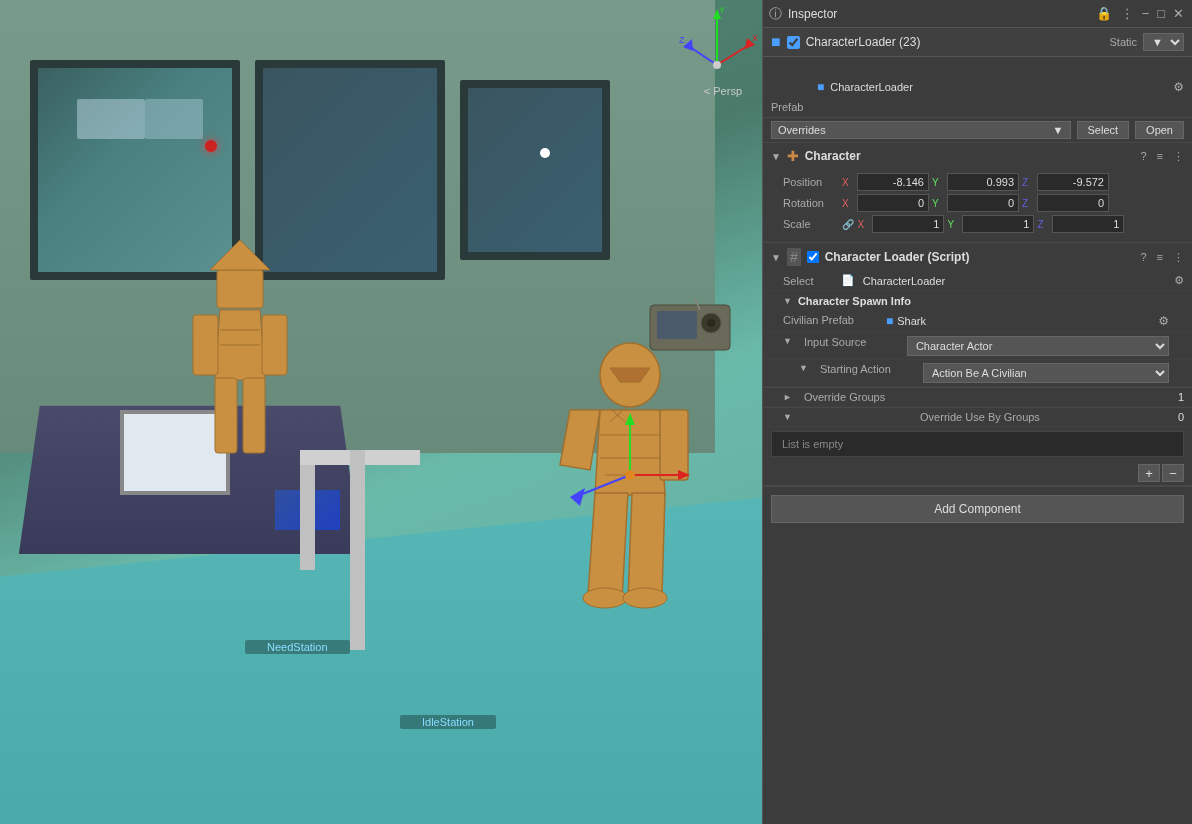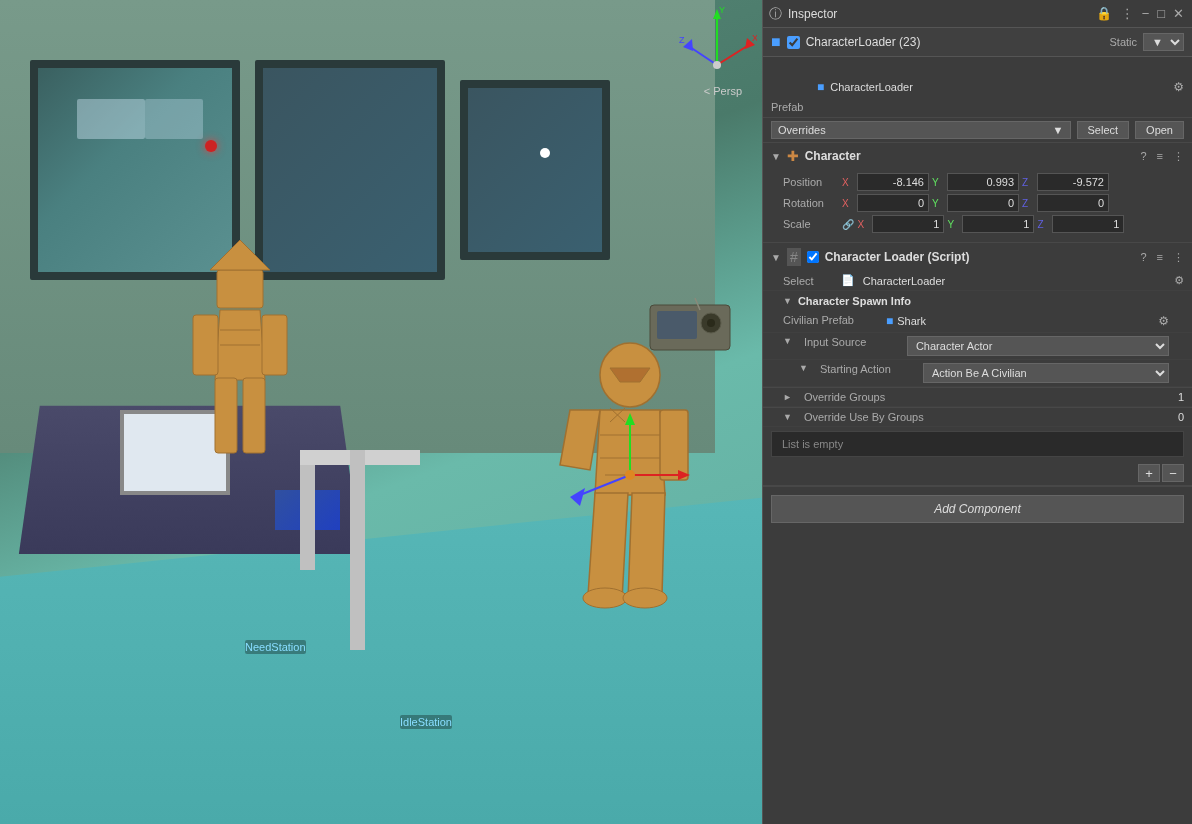--- a/index.html
+++ b/index.html
@@ -106,21 +106,21 @@
       background: #ffffff;
       border-radius: 50%;
     }
 
     
     .label-overlay {
       position: absolute;
       color: #88ddff;
       font-size: 11px;
       background: rgba(0,0,0,0.3);
-      padding: 1px 0;
+      padding: 1px 22px;
       border-radius: 2px;
     }
 
     
     .persp-label {
       position: absolute;
       top: 85px; right: 450px;
       color: #cccccc;
       font-size: 11px;
     }
@@ -515,21 +515,20 @@
     }
     .add-component-btn {
       width: 100%;
       background: #555;
       border: 1px solid #666;
       color: #ddd;
       font-size: 12px;
       padding: 6px;
       cursor: pointer;
       text-align: center;
-      font-style: italic;
     }
 
     
     .gizmo-svg {
       position: absolute;
       top: 5px; right: 435px;
       width: 80px; height: 80px;
     }
 
     
@@ -852,21 +851,21 @@
         <div class="override-row">
           <span style="color:#aaa; font-size:9px;">►</span>
           <span class="override-label" style="margin-left:4px;">Override Groups</span>
           <span class="override-value">1</span>
         </div>
       </div>
 
       <div class="override-section">
         <div class="override-row">
           <span style="color:#aaa; font-size:9px;">▼</span>
-          <span class="override-label" style="margin-left:4px;">Override Use By Groups</span>
+          <span class="override-label" style="margin-left:4px;text-align:center;">Override Use By Groups</span>
           <span class="override-value">0</span>
         </div>
         <div class="list-empty">List is empty</div>
         <div class="list-btns">
           <button class="list-btn">+</button>
           <button class="list-btn">−</button>
         </div>
       </div>
     </div>
 

